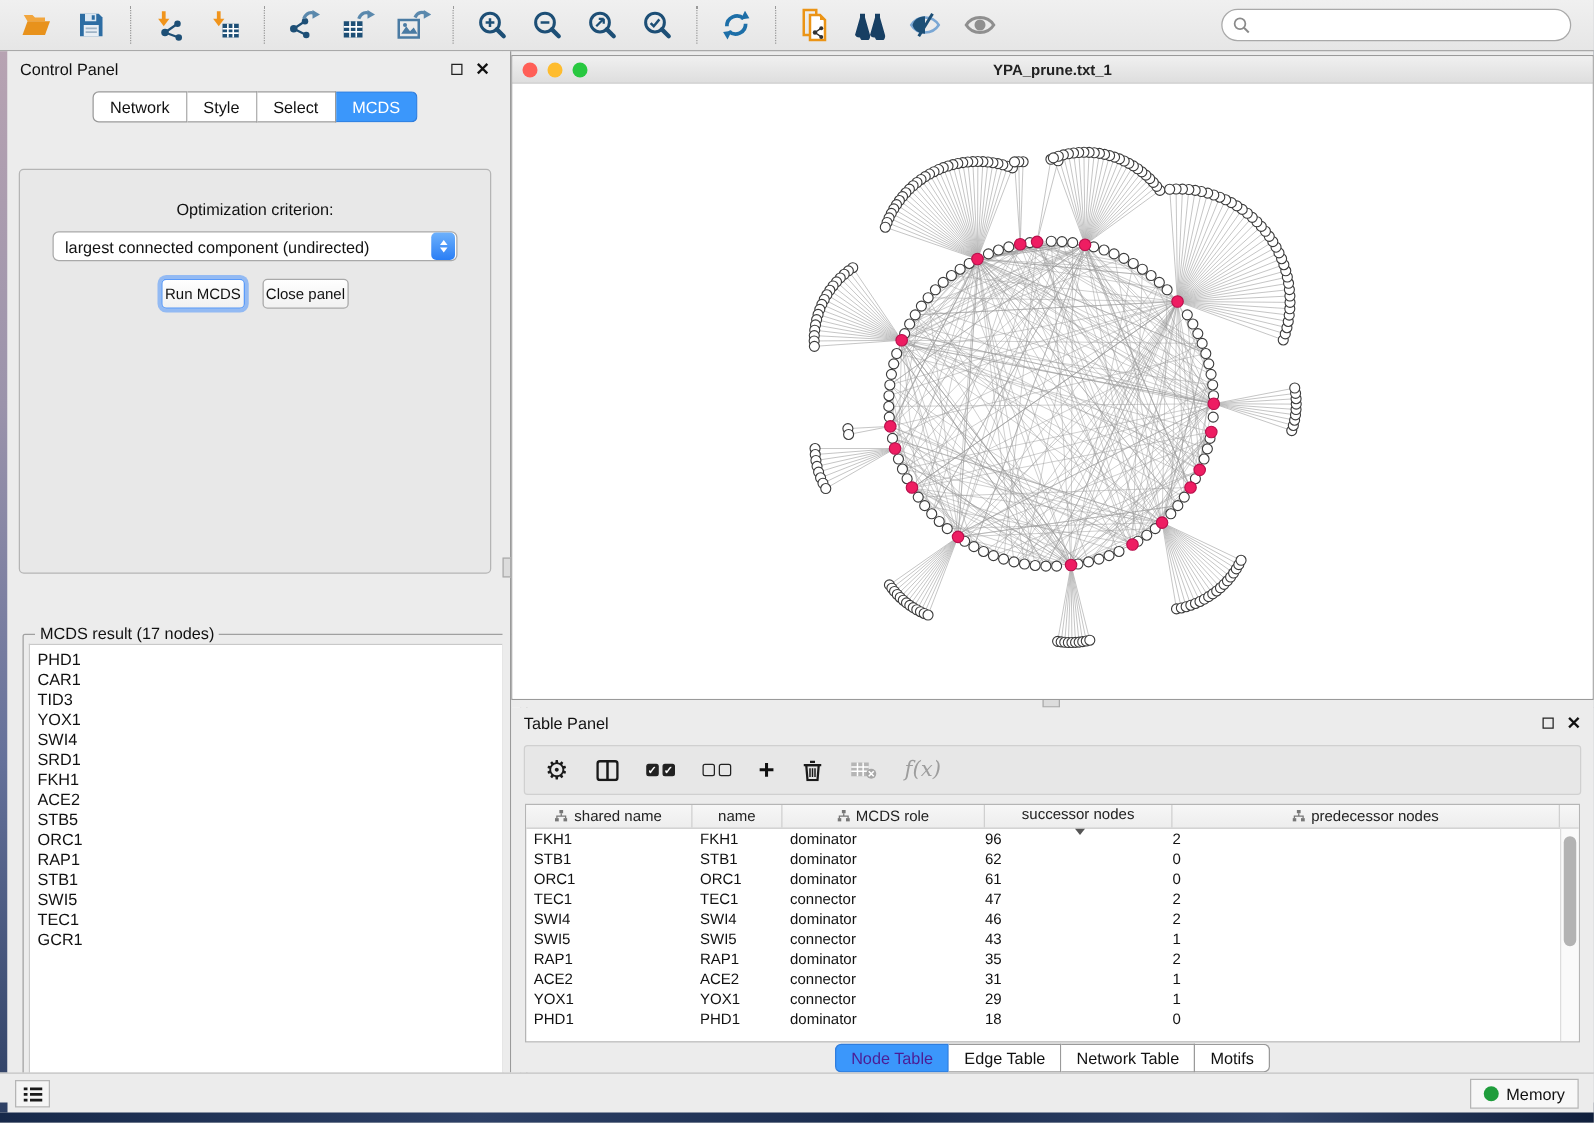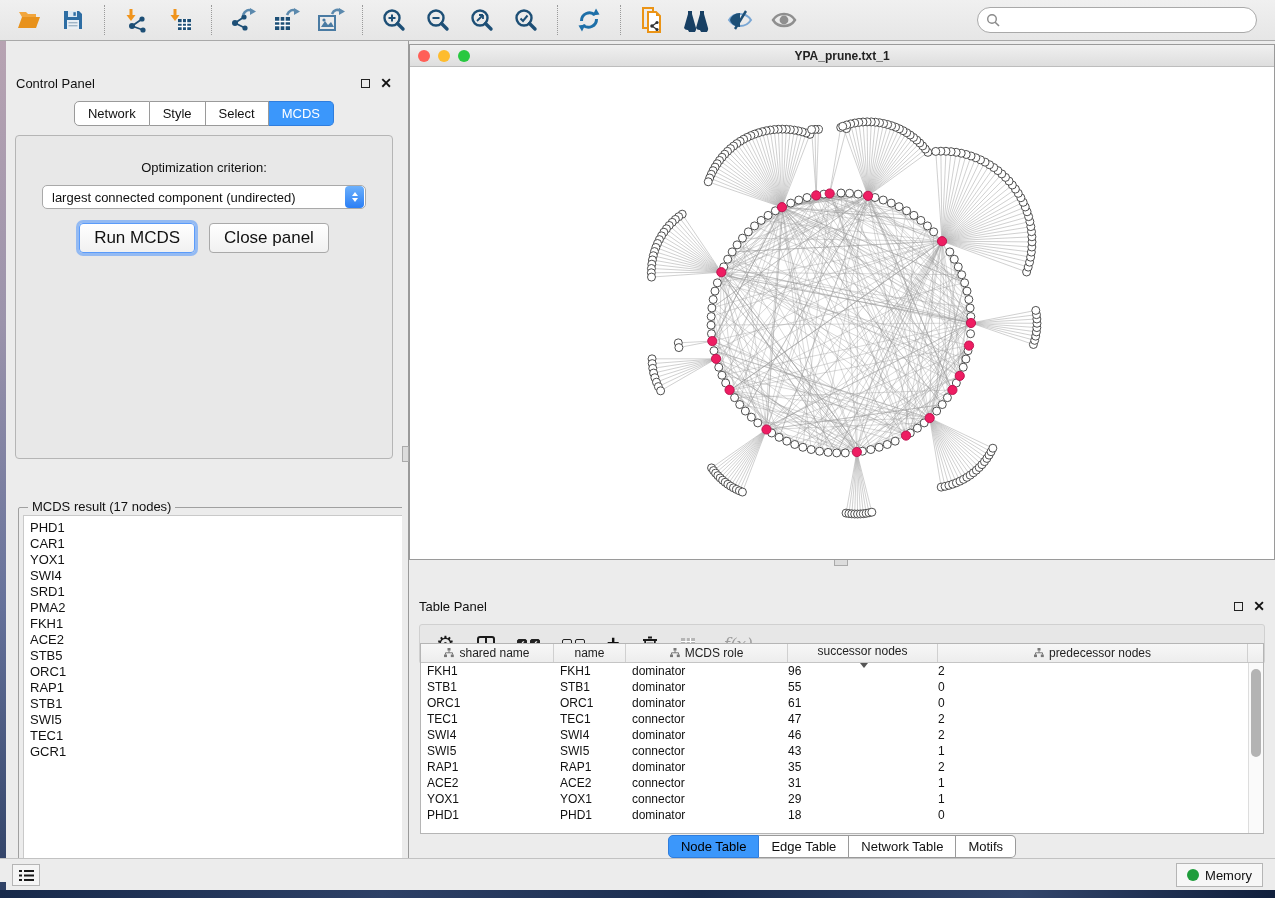--- a/index.html
+++ b/index.html
@@ -18,21 +18,21 @@
   .searchbox input { border:none; outline:none; flex:1; font-size:12px; background:transparent; }
 
   
   .left-strip { position:absolute; left:0; top:41px; width:6px; height:849px;
     background:linear-gradient(#b7a3b2,#9b93ab,#65719a,#2e4064); }
   .bottom-strip { position:absolute; left:0; top:890px; width:1275px; height:8px;
     background:linear-gradient(90deg,#17294a,#2d4066 30%,#1a2c4e 55%,#32456b 80%,#101f3c); }
 
   
   .control-panel { position:absolute; left:6px; top:41px; width:396px; height:817px; background:#ececec; }
-  .panel-titlebar { height:28px; display:flex; align-items:center; padding:0 10px;margin-top:28px; }
+  .panel-titlebar { height:28px; display:flex; align-items:center; padding:0 10px; }
   .panel-title { font-size:13px; color:#111; }
   .win-icons { margin-left:auto; display:flex; gap:10px; align-items:center; }
   .float-ic { width:9px; height:9px; border:1.5px solid #222; display:inline-block; }
   .close-ic { font-size:14px; font-weight:bold; color:#111; line-height:9px; }
   .cp-tabs { display:flex; justify-content:center; position:relative; z-index:2; margin-top:4px; }
   .cp-tab { font-size:13px; padding:4px 13px; background:#fff; border:1px solid #9a9a9a; border-left:none; color:#111; }
   .cp-tab:first-child { border-left:1px solid #9a9a9a; border-radius:5px 0 0 5px; }
   .cp-tab:last-child { border-radius:0 5px 5px 0; }
   .cp-tab.active { background:#3b97fb; border-color:#2f7ddd; color:#fff; }
   .cp-box { position:absolute; left:9px; top:94px; width:378px; height:324px;
@@ -41,22 +41,22 @@
   .combo { margin:10px auto 0; width:324px; height:24px; background:#fff; border:1px solid #a9a9a9;
     border-radius:5px; display:flex; align-items:center; position:relative; }
   .combo-text { flex:1; font-size:13px; color:#111; padding-left:9px; white-space:nowrap; }
   .combo-step { width:19px; height:22px; margin-right:1px; border-radius:4px;
     background:linear-gradient(#6db1fc,#2a7ef5); display:flex; flex-direction:column;
     align-items:center; justify-content:center; gap:2px; }
   .combo-step i { width:0; height:0; border-left:3.5px solid transparent; border-right:3.5px solid transparent; display:block; }
   .combo-step .up { border-bottom:4px solid #fff; }
   .combo-step .dn { border-top:4px solid #fff; }
   .btn-row { display:flex; justify-content:center; gap:14px; margin-top:14px; }
-  .btn { font-size:17px; color:#111; background:linear-gradient(#ffffff,#f1f1f1); border:1px solid #a9a9a9;
-    border-radius:4px; padding:4px 14px; }
+  .btn { font-size:12px; color:#111; background:linear-gradient(#ffffff,#f1f1f1); border:1px solid #a9a9a9;
+    border-radius:4px; padding:4px 2px; }
   .btn.focused { box-shadow:0 0 0 3px rgba(90,155,250,.6); border-color:#5a9bfa; }
   .result-group { position:absolute; left:12px; top:466px; width:404px; height:372px; }
   .result-legend { position:absolute; left:10px; top:-8px; background:#ececec; padding:0 4px; font-size:13px; color:#111; z-index:2; }
   .result-frame { position:absolute; inset:0; border:1px solid #a0a0a0; border-radius:2px; background:#ececec; }
   .result-list { position:absolute; left:5px; top:8px; right:20px; bottom:5px; background:#fff; border:1px solid #c9c9c9; border-right:none;
     padding:4px 0 0 6px; font-size:13px; color:#111; line-height:16px; overflow:hidden; }
   .result-scroll { position:absolute; top:8px; right:5px; bottom:5px; width:15px; background:#fafafa; border:1px solid #c9c9c9; }
 
   
   .v-splitter { position:absolute; left:402px; top:41px; width:7px; height:817px; background:#ececec; border-right:1px solid #9a9a9a; }
@@ -94,21 +94,21 @@
   .trow { display:flex; height:16px; align-items:center; }
   .td { font-size:12px; color:#111; overflow:hidden; white-space:nowrap; }
   .td.left { padding-left:6px; text-align:left; }
   .td.right { padding-right:11px; }
   .t-scroll { position:absolute; right:0; top:19px; bottom:0; width:15px; background:#fafafa; border-left:1px solid #ddd; }
   .t-thumb { position:absolute; left:2px; top:6px; width:10px; height:88px; background:#b3b3b3; border-radius:5px; }
   .tp-tabs { position:absolute; left:0; right:0; top:269px; display:flex; justify-content:center; }
   .tp-tab { font-size:13px; padding:3px 12px; background:#fff; border:1px solid #9a9a9a; border-left:none; color:#111; }
   .tp-tab:first-child { border-left:1px solid #9a9a9a; border-radius:5px 0 0 5px; }
   .tp-tab:last-child { border-radius:0 5px 5px 0; }
-  .tp-tab.active { background:#3b97fb; border-color:#2f7ddd; color:#000000; }
+  .tp-tab.active { background:#3b97fb; border-color:#2f7ddd; color:#4c1d95; }
 
   
   .statusbar { position:absolute; left:0; top:858px; width:1275px; height:24px; background:#ececec; border-top:1px solid #c2c2c2; }
   .task-btn { position:absolute; left:12px; top:5px; width:28px; height:22px; background:#f5f5f5; border:1px solid #b5b5b5;
     display:flex; align-items:center; justify-content:center; }
   .mem-btn { position:absolute; right:12px; top:4px; height:24px; background:#f7f7f7; border:1px solid #b5b5b5;
     display:flex; align-items:center; gap:6px; padding:0 10px; font-size:13px; color:#111; }
   .mem-dot { width:12px; height:12px; border-radius:50%; background:#1f9d3c; }
   svg { display:block; }
 </style>
@@ -313,24 +313,24 @@
         <button class="btn focused">Run MCDS</button>
         <button class="btn">Close panel</button>
       </div>
     </div>
     <div class="result-group">
       <div class="result-frame"></div>
       <span class="result-legend">MCDS result (17 nodes)</span>
       <div class="result-list" id="result-list">
           <div>PHD1</div>
           <div>CAR1</div>
+          <div>TID3</div>
           <div>YOX1</div>
           <div>SWI4</div>
           <div>SRD1</div>
-          <div>PMA2</div>
           <div>FKH1</div>
           <div>ACE2</div>
           <div>STB5</div>
           <div>ORC1</div>
           <div>RAP1</div>
           <div>STB1</div>
           <div>SWI5</div>
           <div>TEC1</div>
           <div>GCR1</div>
         </div>
@@ -1233,21 +1233,21 @@
             <div class="td left" style="width: 133px;">FKH1</div>
             <div class="td left" style="width: 72px;">FKH1</div>
             <div class="td left" style="width: 162px;">dominator</div>
             <div class="td right" style="width: 150px;">96</div>
             <div class="td right" style="width: 310px;">2</div>
           </div>
           <div class="trow">
             <div class="td left" style="width: 133px;">STB1</div>
             <div class="td left" style="width: 72px;">STB1</div>
             <div class="td left" style="width: 162px;">dominator</div>
-            <div class="td right" style="width: 150px;">55</div>
+            <div class="td right" style="width: 150px;">62</div>
             <div class="td right" style="width: 310px;">0</div>
           </div>
           <div class="trow">
             <div class="td left" style="width: 133px;">ORC1</div>
             <div class="td left" style="width: 72px;">ORC1</div>
             <div class="td left" style="width: 162px;">dominator</div>
             <div class="td right" style="width: 150px;">61</div>
             <div class="td right" style="width: 310px;">0</div>
           </div>
           <div class="trow">

